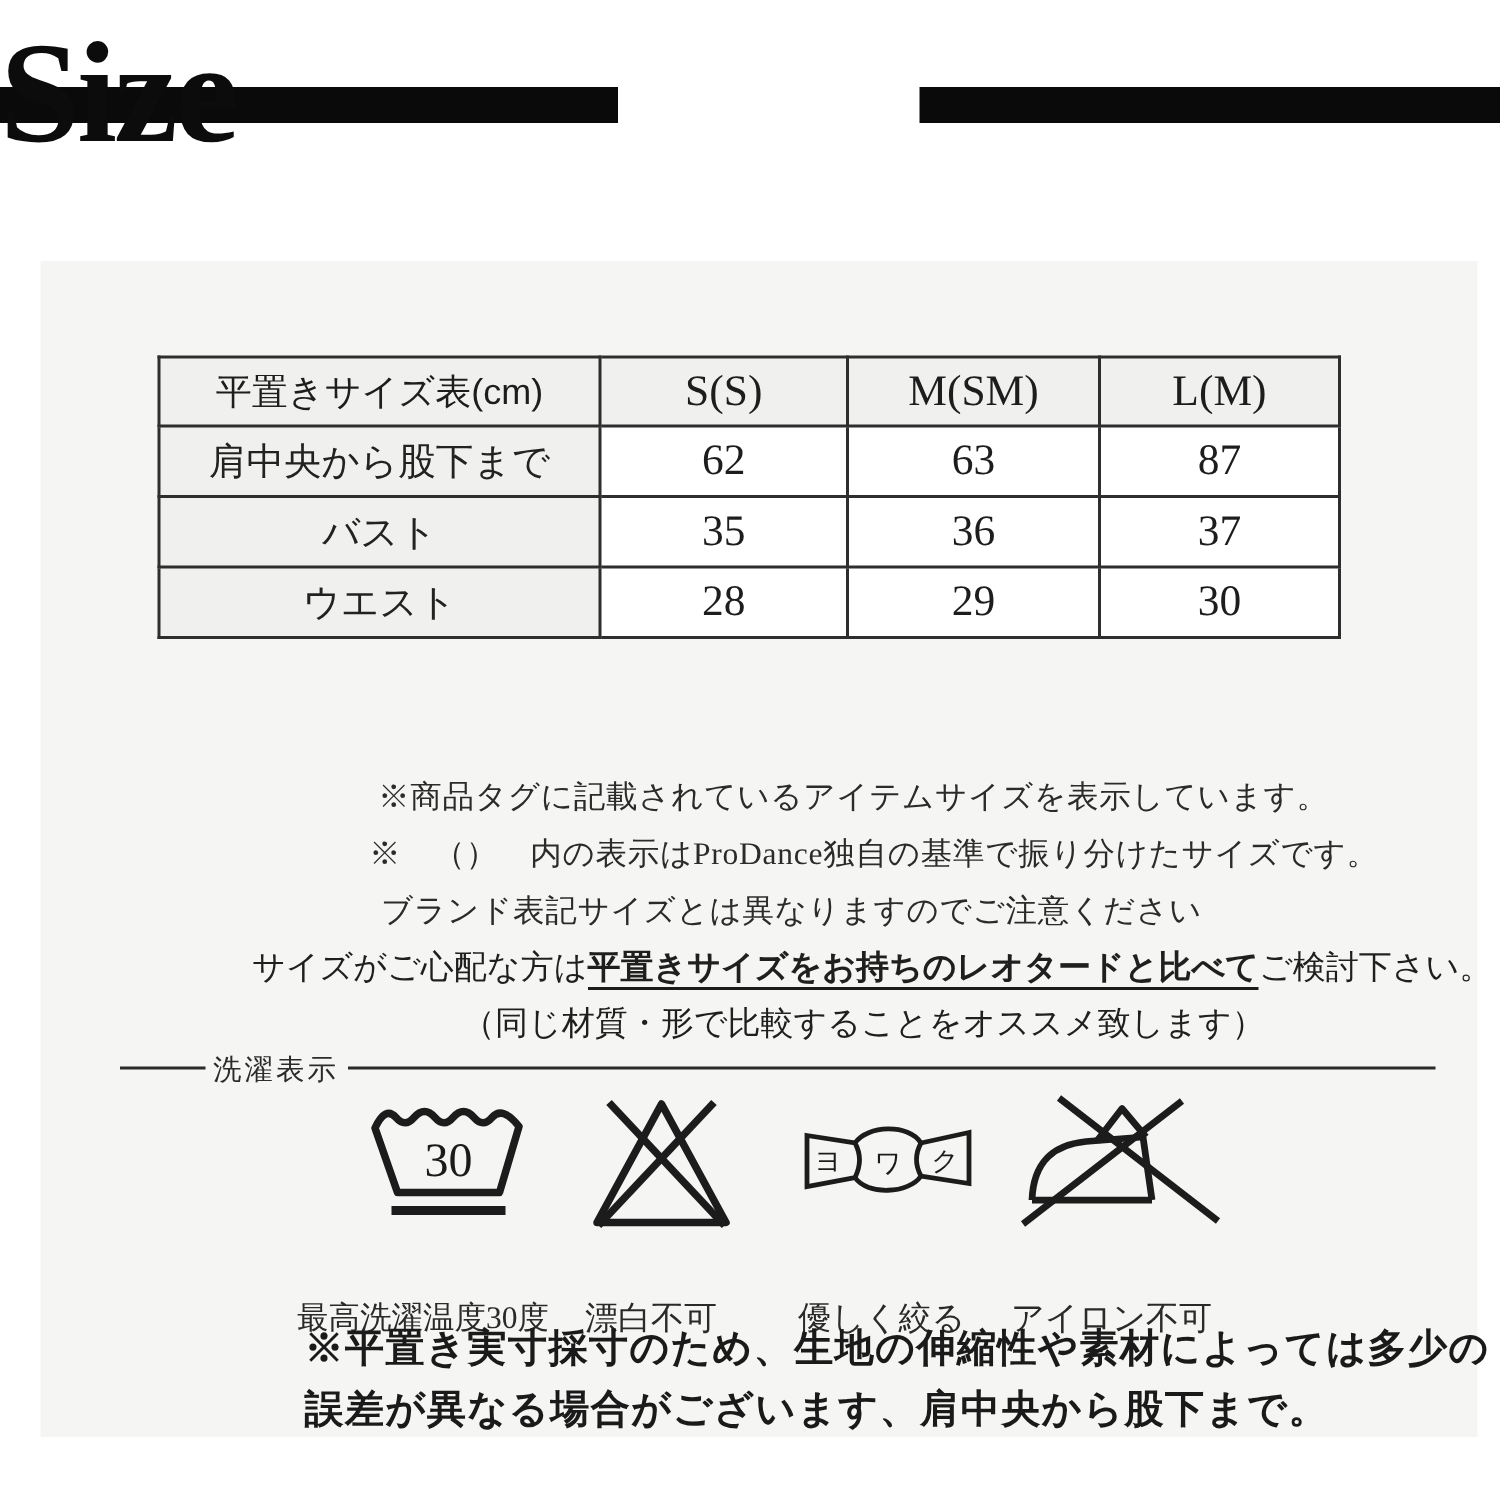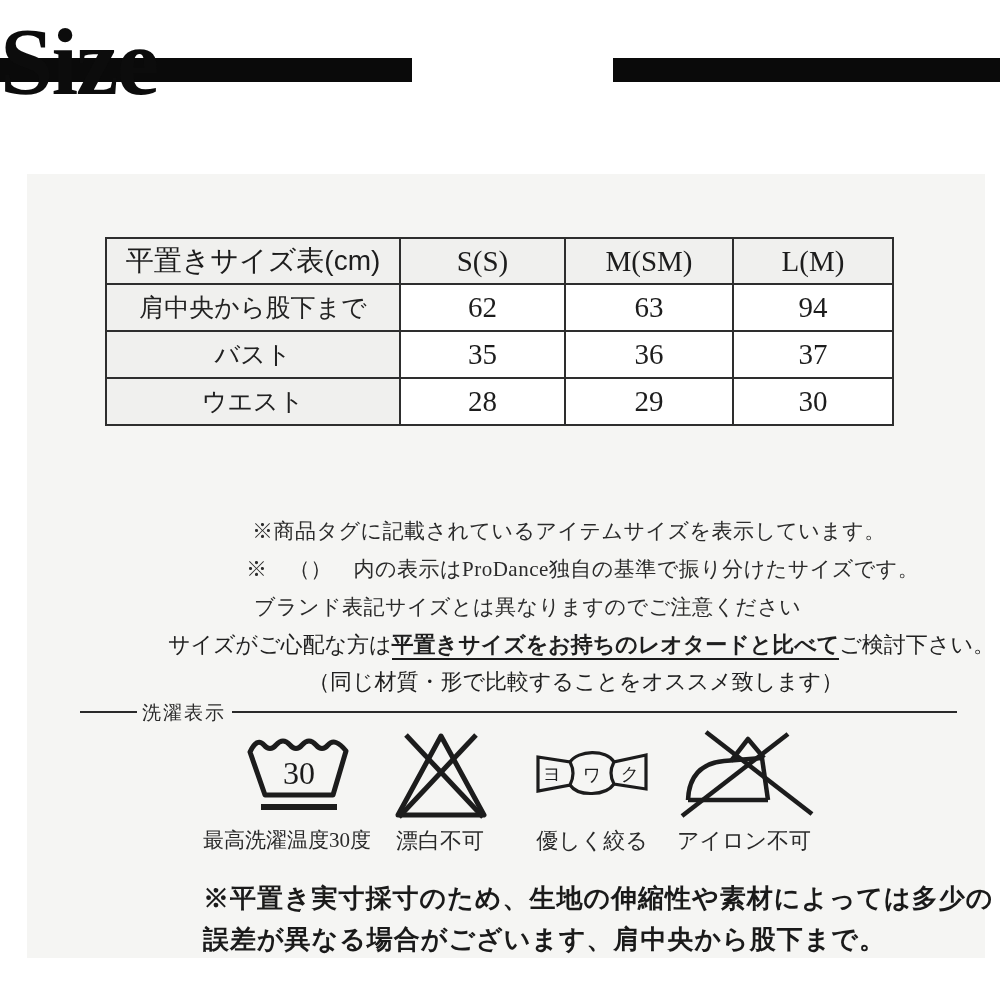--- a/index.html
+++ b/index.html
@@ -30,42 +30,42 @@
     position:absolute;left:105px;top:237px;width:789px;
     border-collapse:collapse;table-layout:fixed;background:#ffffff;
   }
   .size-table td,.size-table th{
     border:2px solid #2e2e2e;text-align:center;vertical-align:middle;
     padding:0;height:45px;font-weight:normal;
   }
   .size-table tr.hdr td{height:44px;}
   .cell-gray{background:#f0f0ee;}
   .jp-sans{font-family:"Liberation Sans","DejaVu Sans",sans-serif;font-size:25px;color:#222;}
-  .hdr-label{font-family:"Liberation Sans","DejaVu Sans",sans-serif;font-size:28px;color:#1d1d1d;}
+  .hdr-label{font-family:"Liberation Sans","DejaVu Sans",sans-serif;font-size:24px;color:#1d1d1d;}
   .num{font-family:"Liberation Serif","DejaVu Serif",serif;font-size:29px;color:#1d1d1d;}
 
   
   .note{position:absolute;font-size:21px;color:#2b2b2b;letter-spacing:0.5px;white-space:nowrap;}
   .note-1{left:252px;top:517px;}
   .note-2{left:246px;top:555px;}
   .note-3{left:254px;top:593px;}
   .advice{position:absolute;left:168px;top:630px;font-size:22px;color:#1f1f1f;white-space:nowrap;}
   .advice .em{font-weight:bold;border-bottom:2px solid #1b1b1b;padding-bottom:1px;}
   .advice-sub{position:absolute;left:308px;top:667px;font-size:22px;color:#1f1f1f;white-space:nowrap;}
 
   
   .div-line{position:absolute;top:711px;height:2px;background:#2a2a2a;}
   .div-short{left:80px;width:57px;}
   .div-long{left:232px;width:725px;}
   .care-section-label{position:absolute;left:142px;top:700px;font-size:19px;letter-spacing:2px;color:#2b2b2b;}
 
   
   .care-svg{position:absolute;}
   .care-svg path,.care-svg line,.care-svg ellipse{stroke:#1c1c1c;fill:none;}
-  .care-label{position:absolute;top:826px;text-align:center;color:#2a2a2a;white-space:nowrap;}
+  .care-label{position:absolute;top:864px;color:#2a2a2a;white-space:nowrap;}
   .cl-1{left:198px;width:178px;font-size:21px;}
   .cl-2{left:390px;width:100px;font-size:22px;}
   .cl-3{left:532px;width:120px;font-size:22px;}
   .cl-4{left:674px;width:140px;font-size:22px;}
 
   
   .footer-note{position:absolute;left:203px;font-size:26px;font-weight:bold;color:#1a1a1a;
     letter-spacing:1px;white-space:nowrap;}
   .fn-1{top:881px;}
   .fn-2{top:922px;}
@@ -90,21 +90,21 @@
       <tr class="hdr">
     <td class="cell-gray hdr-label">平置きサイズ表(cm)</td>
     <td class="cell-gray num">S(S)</td>
     <td class="cell-gray num">M(SM)</td>
     <td class="cell-gray num">L(M)</td>
   </tr>
   <tr>
     <td class="cell-gray jp-sans">肩中央から股下まで</td>
     <td class="num">62</td>
     <td class="num">63</td>
-    <td class="num">94</td>
+    <td class="num">87</td>
   </tr>
   <tr>
     <td class="cell-gray jp-sans">バスト</td>
     <td class="num">35</td>
     <td class="num">36</td>
     <td class="num">37</td>
   </tr>
   <tr>
     <td class="cell-gray jp-sans">ウエスト</td>
     <td class="num">28</td>

